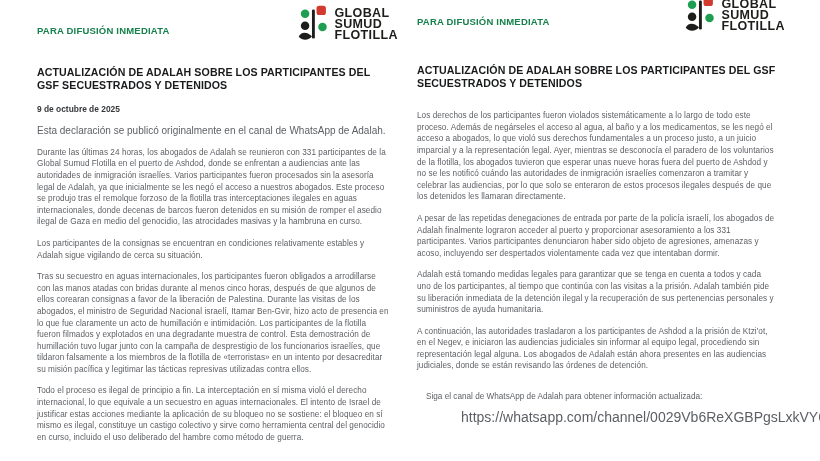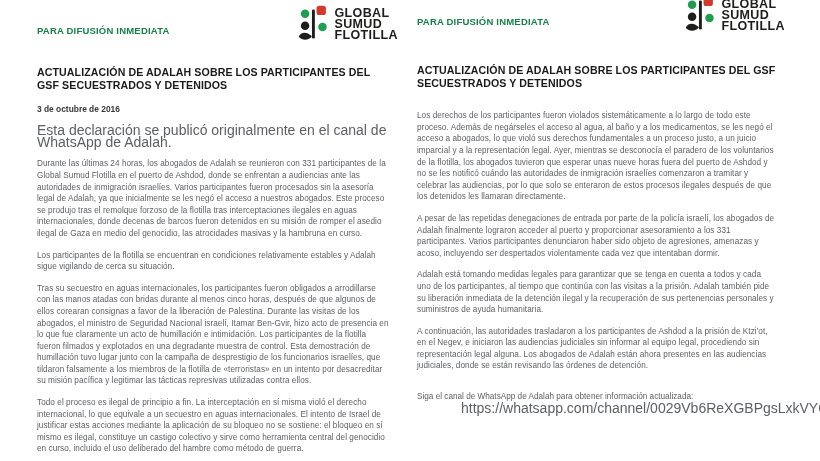--- a/index.html
+++ b/index.html
@@ -41,32 +41,32 @@
     font-size:10.6px; font-weight:bold; line-height:12.6px;
     letter-spacing:0.1px; color:#191a1c;
     max-width:360px;
   }
   .date-line {
     margin-top:13px;
     font-size:8.4px; font-weight:bold; color:#35373a;
   }
   .intro {
     margin:11px 0 0 0;
-    font-size:14px; line-height:11.6px; color:#5c5f63;
+    font-size:10px; line-height:11.6px; color:#5c5f63;
   }
   .body-p {
     margin:10px 0 0 0;
     font-size:8.2px; line-height:11.6px; color:#5c5f63;
     letter-spacing:0.05px;
   }
   .page-right .title { margin-top:7px; }
   .page-right .body-p.first { margin-top:21px; }
   .footer-block { margin-top:19px; }
   .footer-line {
-    margin:0;
+    margin:9px;
     font-size:8.2px; line-height:11.6px; color:#5c5f63;
   }
   .footer-link {
     display:block;
     font-size:14px; line-height:11.6px; color:#5c5f63;
     text-decoration:none; cursor:pointer;padding-left:44px;
   }
 </style>
 </head>
 <body>
@@ -87,24 +87,24 @@
             <path d="M17.6 37.5 C 11 31.5, 4.5 32.5, 2 38 C 6.5 43.5, 14.5 42, 17.6 37.5 Z" fill="#1D1D1B"></path>
           </svg>
           <div class="logo-text">
             <span>GLOBAL</span>
             <span>SUMUD</span>
             <span>FLOTILLA</span>
           </div>
         </div>
       </header>
       <h1 class="title">ACTUALIZACIÓN DE ADALAH SOBRE LOS PARTICIPANTES DEL GSF SECUESTRADOS Y DETENIDOS</h1>
-      <div class="date-line">3 de octubre de 2016</div>
+      <div class="date-line">9 de octubre de 2025</div>
       <p class="intro">Esta declaración se publicó originalmente en el canal de WhatsApp de Adalah.</p>
       <p class="body-p">Durante las últimas 24 horas, los abogados de Adalah se reunieron con 331 participantes de la Global Sumud Flotilla en el puerto de Ashdod, donde se enfrentan a audiencias ante las autoridades de inmigración israelíes. Varios participantes fueron procesados sin la asesoría legal de Adalah, ya que inicialmente se les negó el acceso a nuestros abogados. Este proceso se produjo tras el remolque forzoso de la flotilla tras interceptaciones ilegales en aguas internacionales, donde decenas de barcos fueron detenidos en su misión de romper el asedio ilegal de Gaza en medio del genocidio, las atrocidades masivas y la hambruna en curso.</p>
-      <p class="body-p">Los participantes de la flotilla se encuentran en condiciones relativamente estables y Adalah sigue vigilando de cerca su situación.</p>
+      <p class="body-p">Los participantes de la consignas se encuentran en condiciones relativamente estables y Adalah sigue vigilando de cerca su situación.</p>
       <p class="body-p">Tras su secuestro en aguas internacionales, los participantes fueron obligados a arrodillarse con las manos atadas con bridas durante al menos cinco horas, después de que algunos de ellos corearan consignas a favor de la liberación de Palestina. Durante las visitas de los abogados, el ministro de Seguridad Nacional israelí, Itamar Ben-Gvir, hizo acto de presencia en lo que fue claramente un acto de humillación e intimidación. Los participantes de la flotilla fueron filmados y explotados en una degradante muestra de control. Esta demostración de humillación tuvo lugar junto con la campaña de desprestigio de los funcionarios israelíes, que tildaron falsamente a los miembros de la flotilla de «terroristas» en un intento por desacreditar su misión pacífica y legitimar las tácticas represivas utilizadas contra ellos.</p>
       <p class="body-p">Todo el proceso es ilegal de principio a fin. La interceptación en sí misma violó el derecho internacional, lo que equivale a un secuestro en aguas internacionales. El intento de Israel de justificar estas acciones mediante la aplicación de su bloqueo no se sostiene: el bloqueo en sí mismo es ilegal, constituye un castigo colectivo y sirve como herramienta central del genocidio en curso, incluido el uso deliberado del hambre como método de guerra.</p>
     </div>
   </section>
 
   <section class="page page-right">
     <div class="page-inner">
       <header class="page-header">
         <div class="kicker">PARA DIFUSIÓN INMEDIATA</div>
         <div class="logo">

